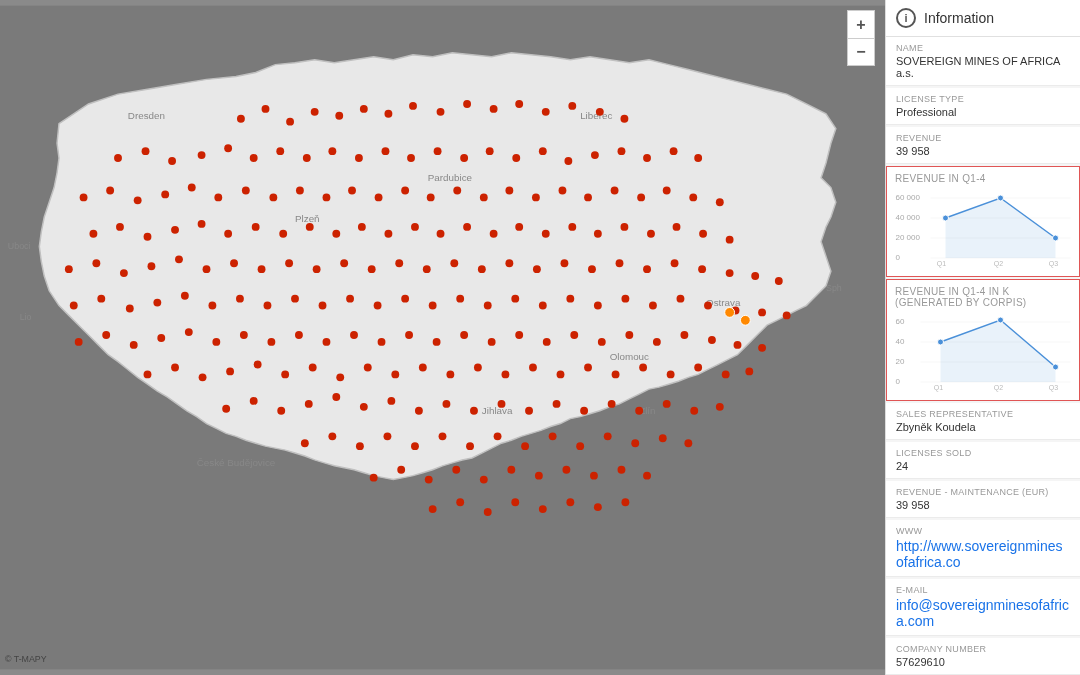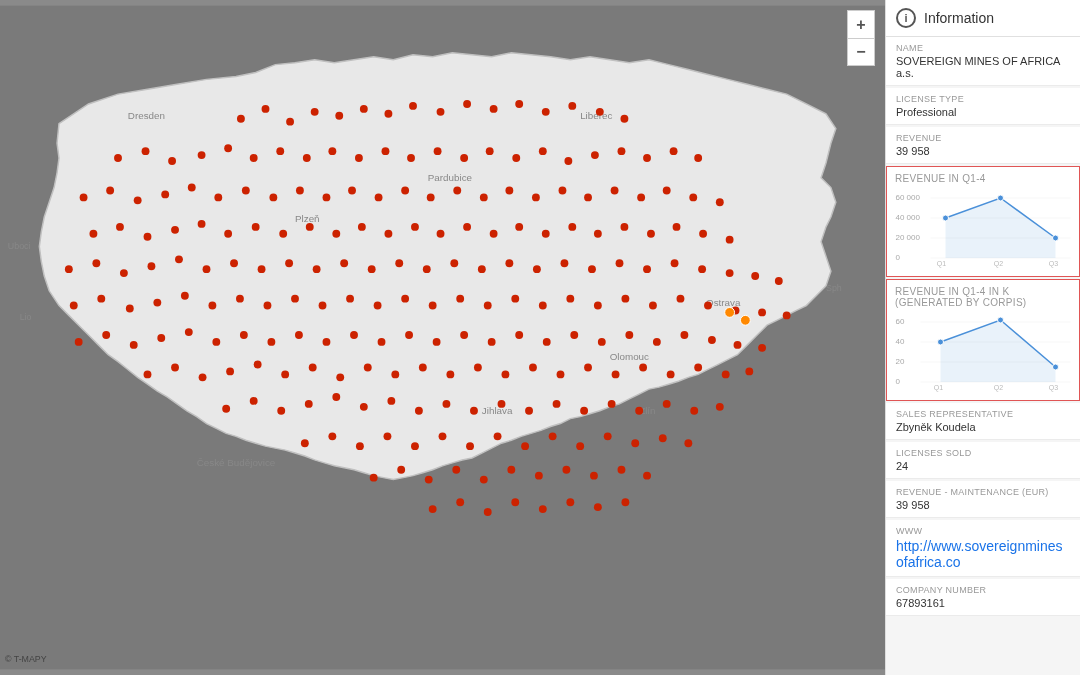--- a/index.html
+++ b/index.html
@@ -520,21 +520,25 @@
     <div class="field-group">
       <div class="field-label">REVENUE - MAINTENANCE (EUR)</div>
       <div class="field-value">39 958</div>
     </div>
 
     <div class="field-group">
       <div class="field-label">WWW</div>
       <div class="field-value link">http://www.sovereignminesofafrica.co</div>
     </div>
 
+    <div class="field-group">
+      <div class="field-label">E-MAIL</div>
+      <div class="field-value link">info@sovereignminesofafrica.com</div>
+    </div>
 
 
     <div class="field-group">
       <div class="field-label">COMPANY NUMBER</div>
-      <div class="field-value">67893161</div>
+      <div class="field-value">57629610</div>
     </div>
 
   </div>
 </div>
 
 </body></html>

